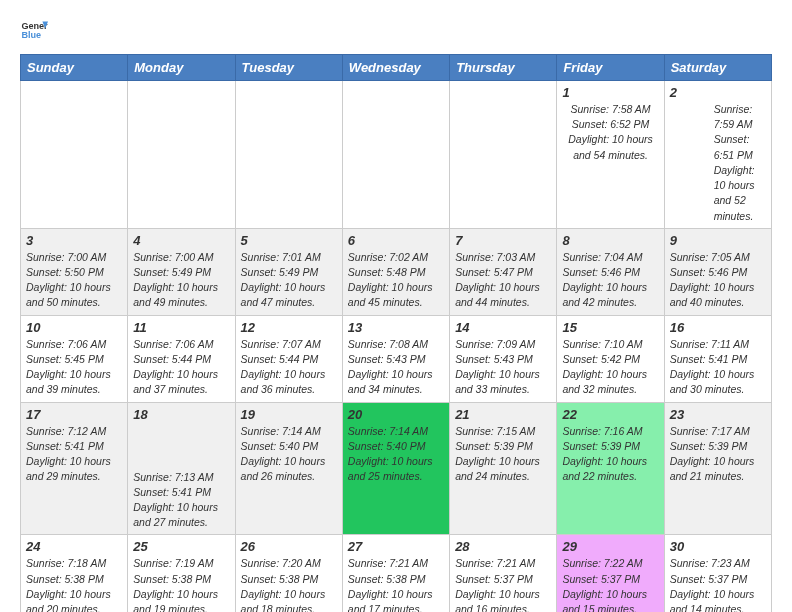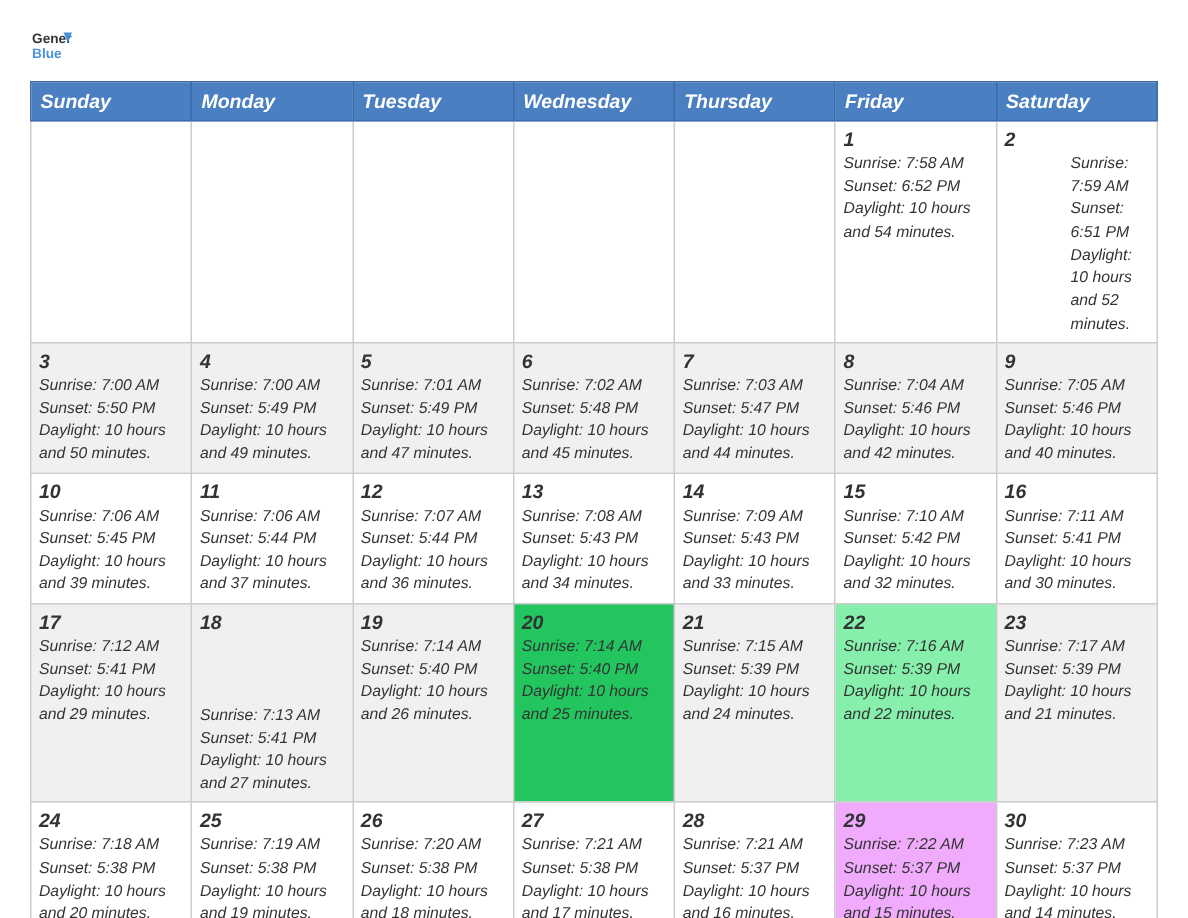--- a/index.html
+++ b/index.html
@@ -52,21 +52,21 @@
     </thead>
     <tbody id="calendar-body">
     <tr>
           <td class="empty-cell"></td>
           <td class="empty-cell"></td>
           <td class="empty-cell"></td>
           <td class="empty-cell"></td>
           <td class="empty-cell"></td>
           <td style="background: rgb(255, 255, 255);">
             <span class="day-num">1</span>
-            <div class="day-info" style="white-space: pre-line;">Sunrise: 7:58 AM
+            <div class="day-info" style="white-space: pre-line; text-align: center;">Sunrise: 7:58 AM
 Sunset: 6:52 PM
 Daylight: 10 hours
 and 54 minutes.</div>
           </td>
           <td style="background: rgb(255, 255, 255);">
             <span class="day-num">2</span>
             <div class="day-info" style="white-space: pre-line; margin-left: 44px;">Sunrise: 7:59 AM
 Sunset: 6:51 PM
 Daylight: 10 hours
 and 52 minutes.</div>

